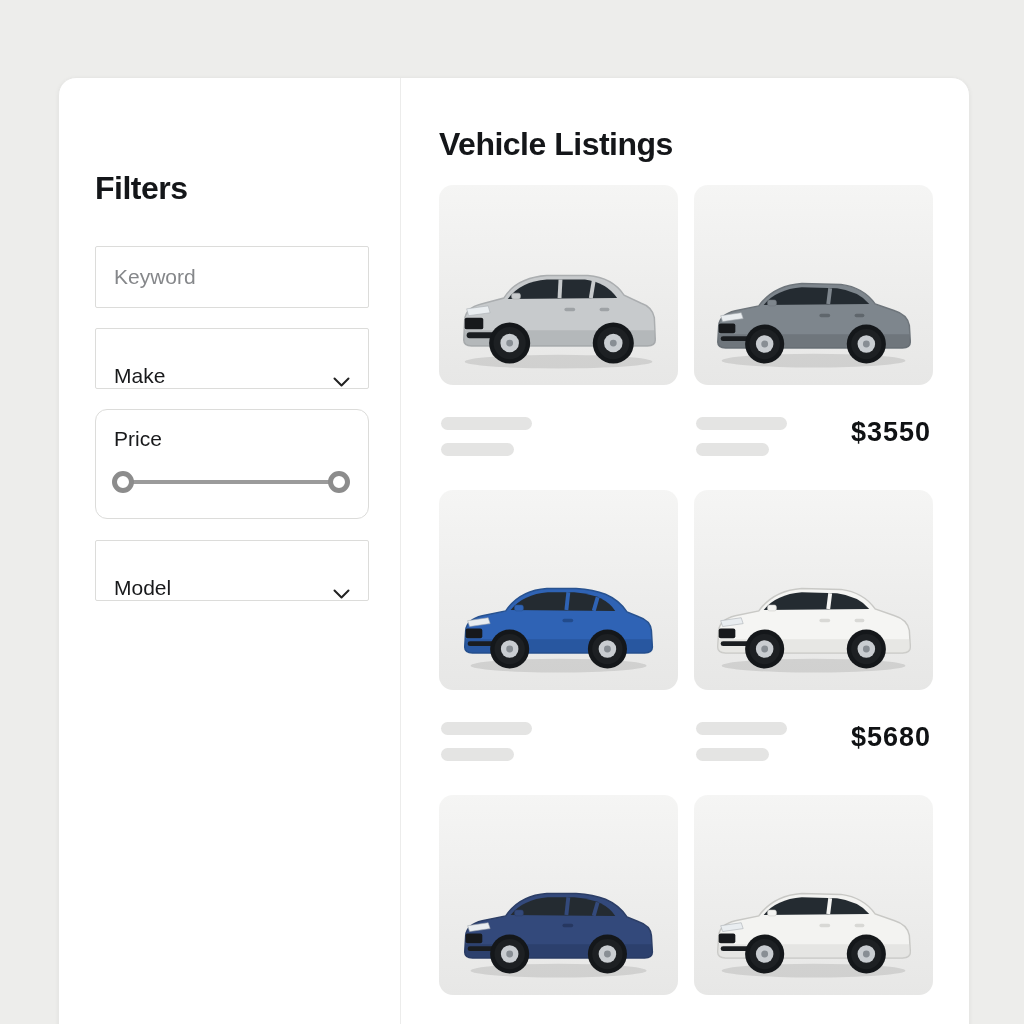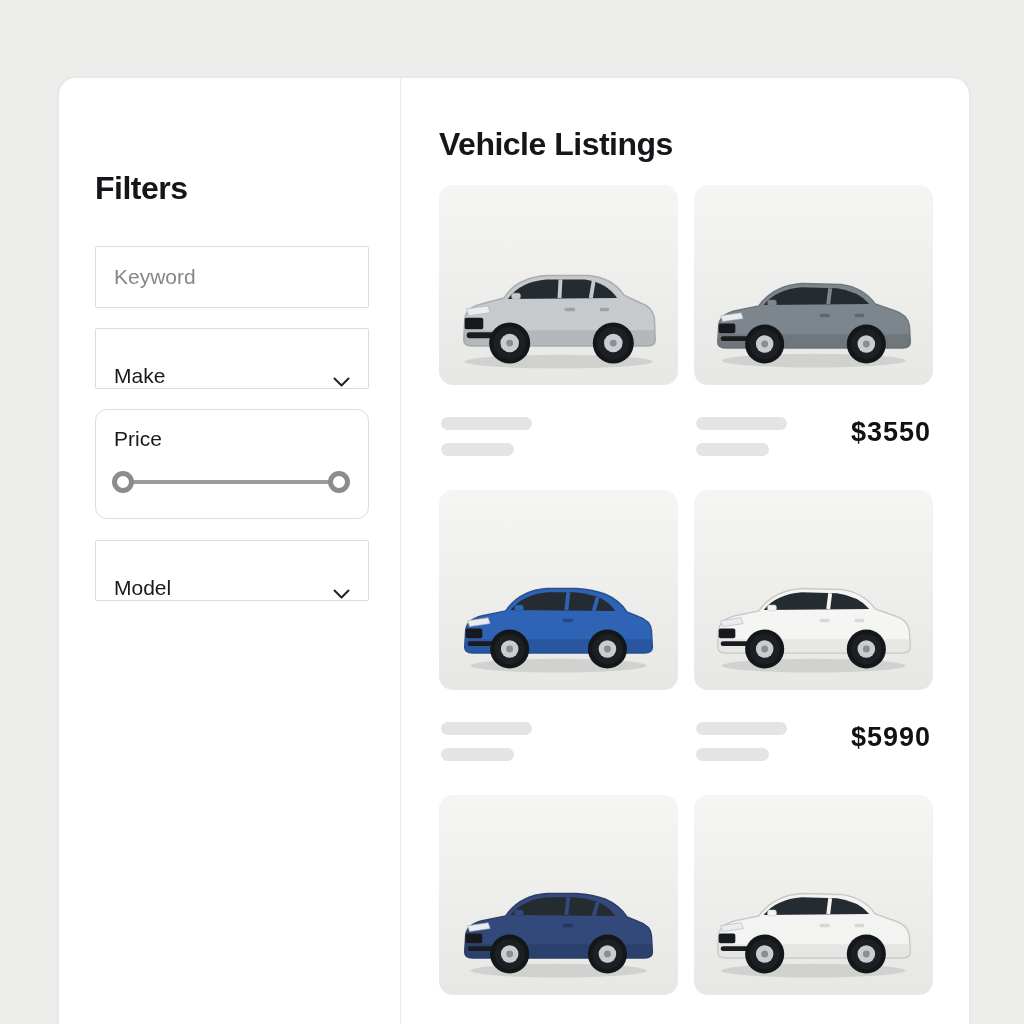--- a/index.html
+++ b/index.html
@@ -255,21 +255,21 @@
         <div class="card-image">
           <svg class="car-svg" viewBox="0 0 220 120">
               <use href="#car-sedan"></use>
             </svg>
         </div>
         <div class="card-meta">
           <div class="skeleton">
             <div class="bar b1"></div>
             <div class="bar b2"></div>
           </div>
-          <span class="price-text">$5990</span>
+          <span class="price-text">$5680</span>
         </div>
       </div>
 
       <div class="card" style="--car-color: #33497B; --car-shade: #263760; --car-stroke: #2C3E66;">
         <div class="card-image">
           <svg class="car-svg" viewBox="0 0 220 120">
               <use href="#car-hatchback"></use>
             </svg>
         </div>
 

